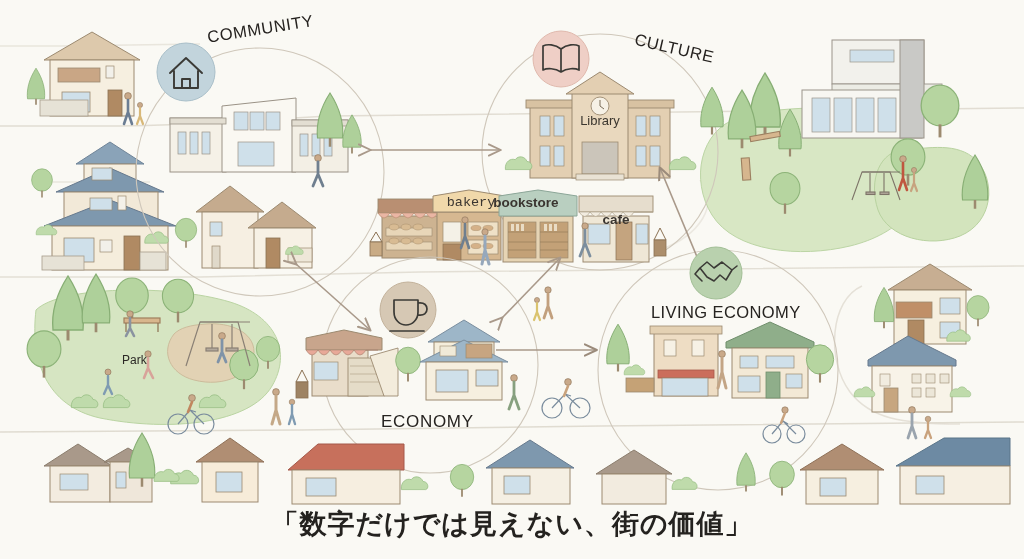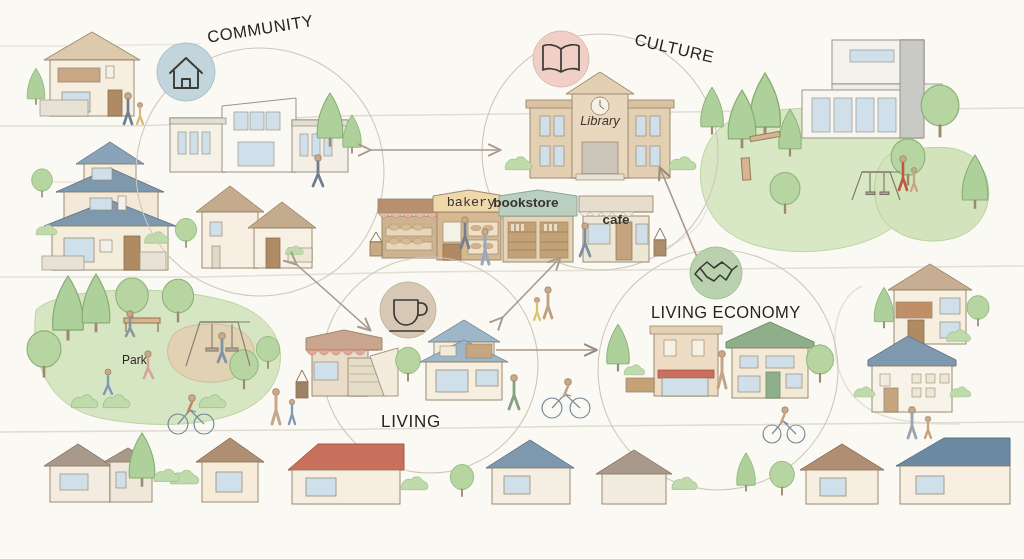--- a/index.html
+++ b/index.html
@@ -22,21 +22,21 @@
   .lbl-community { left:206px; top:28px; font-size:16.5px; letter-spacing:.6px;
       transform:rotate(-9deg); transform-origin:left top; }
   .lbl-culture { left:637px; top:30px; font-size:16.5px; letter-spacing:.6px;
       transform:rotate(13deg); transform-origin:left top; }
   .lbl-living { left:381px; top:412px; font-size:17px; letter-spacing:.7px; }
   .lbl-economy { left:651px; top:303px; font-size:16.5px; letter-spacing:.4px; }
   .lbl-park { left:122px; top:353px; font-size:12px; color:#2c2926; }
 
   .shopname { position:absolute; font-size:13.5px; color:#3a3530;
       text-align:center; pointer-events:none; font-family:"Liberation Sans",sans-serif;}
-  .libname { position:absolute; font-size:13px; color:#3b362f; text-align:center;font-style:italic;}
+  .libname { position:absolute; font-size:13px; color:#3b362f; text-align:center;}
 
   .caption {
     position:absolute; left:0; right:0; top:506px;
     text-align:center;
     font-family:"Liberation Sans","DejaVu Sans",sans-serif;
     font-size:27px; font-weight:700; color:#24221f;
     letter-spacing:1px;
   }
 </style>
 </head>
@@ -666,24 +666,25 @@
   </g>
   <g>
     <circle cx="716" cy="273" r="26" fill="#b9d1ae" stroke="#a2bf96" stroke-width="1"></circle>
     <path d="M700,268 L707,262 L714,268 L722,262 L732,270 L726,280 L720,275 L714,281 L707,277 Z
              M700,268 L695,274 L702,281 M732,270 L737,266" fill="none" stroke="#3b3a36" stroke-width="1.6" stroke-linejoin="round" stroke-linecap="round"></path>
   </g>
 </svg>
 
 <div class="lbl lbl-community">COMMUNITY</div>
 <div class="lbl lbl-culture">CULTURE</div>
-<div class="lbl lbl-living">LIVING</div>
+<div class="lbl lbl-living">ECONOMY</div>
 <div class="lbl lbl-economy">LIVING ECONOMY</div>
 <div class="lbl lbl-park">Park</div>
 
 <div class="libname" style="left:570px; top:113px; width:60px;">Library</div>
 
 <div class="shopname" style="left:438px; top:195px; width:66px;font-family:Liberation Mono, monospace;">bakery</div>
 <div class="shopname" style="left:490px; top:195px; width:72px;font-weight:bold;">bookstore</div>
 <div class="shopname" style="left:582px; top:212px; width:68px;font-weight:bold;">cafe</div>
 
+<div class="caption">「数字だけでは見えない、街の価値」</div>
 
 </div>
 
 </body></html>

